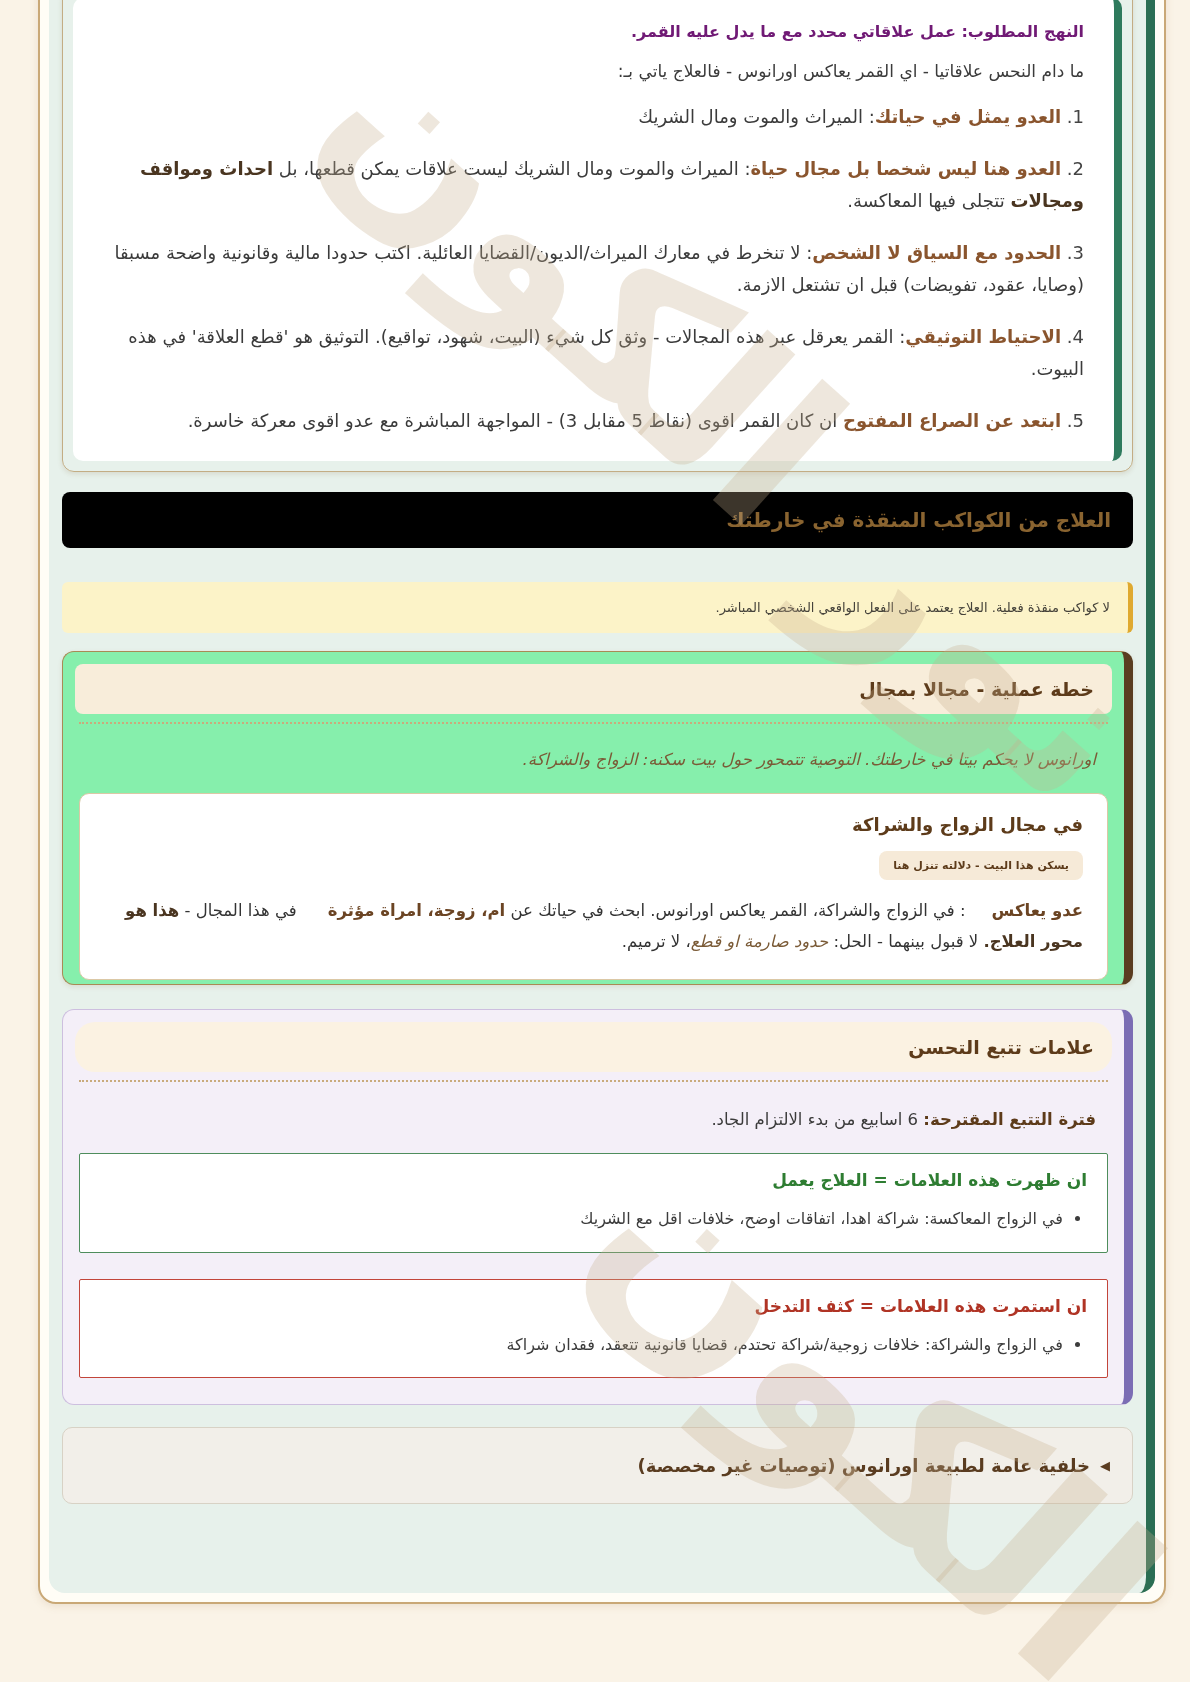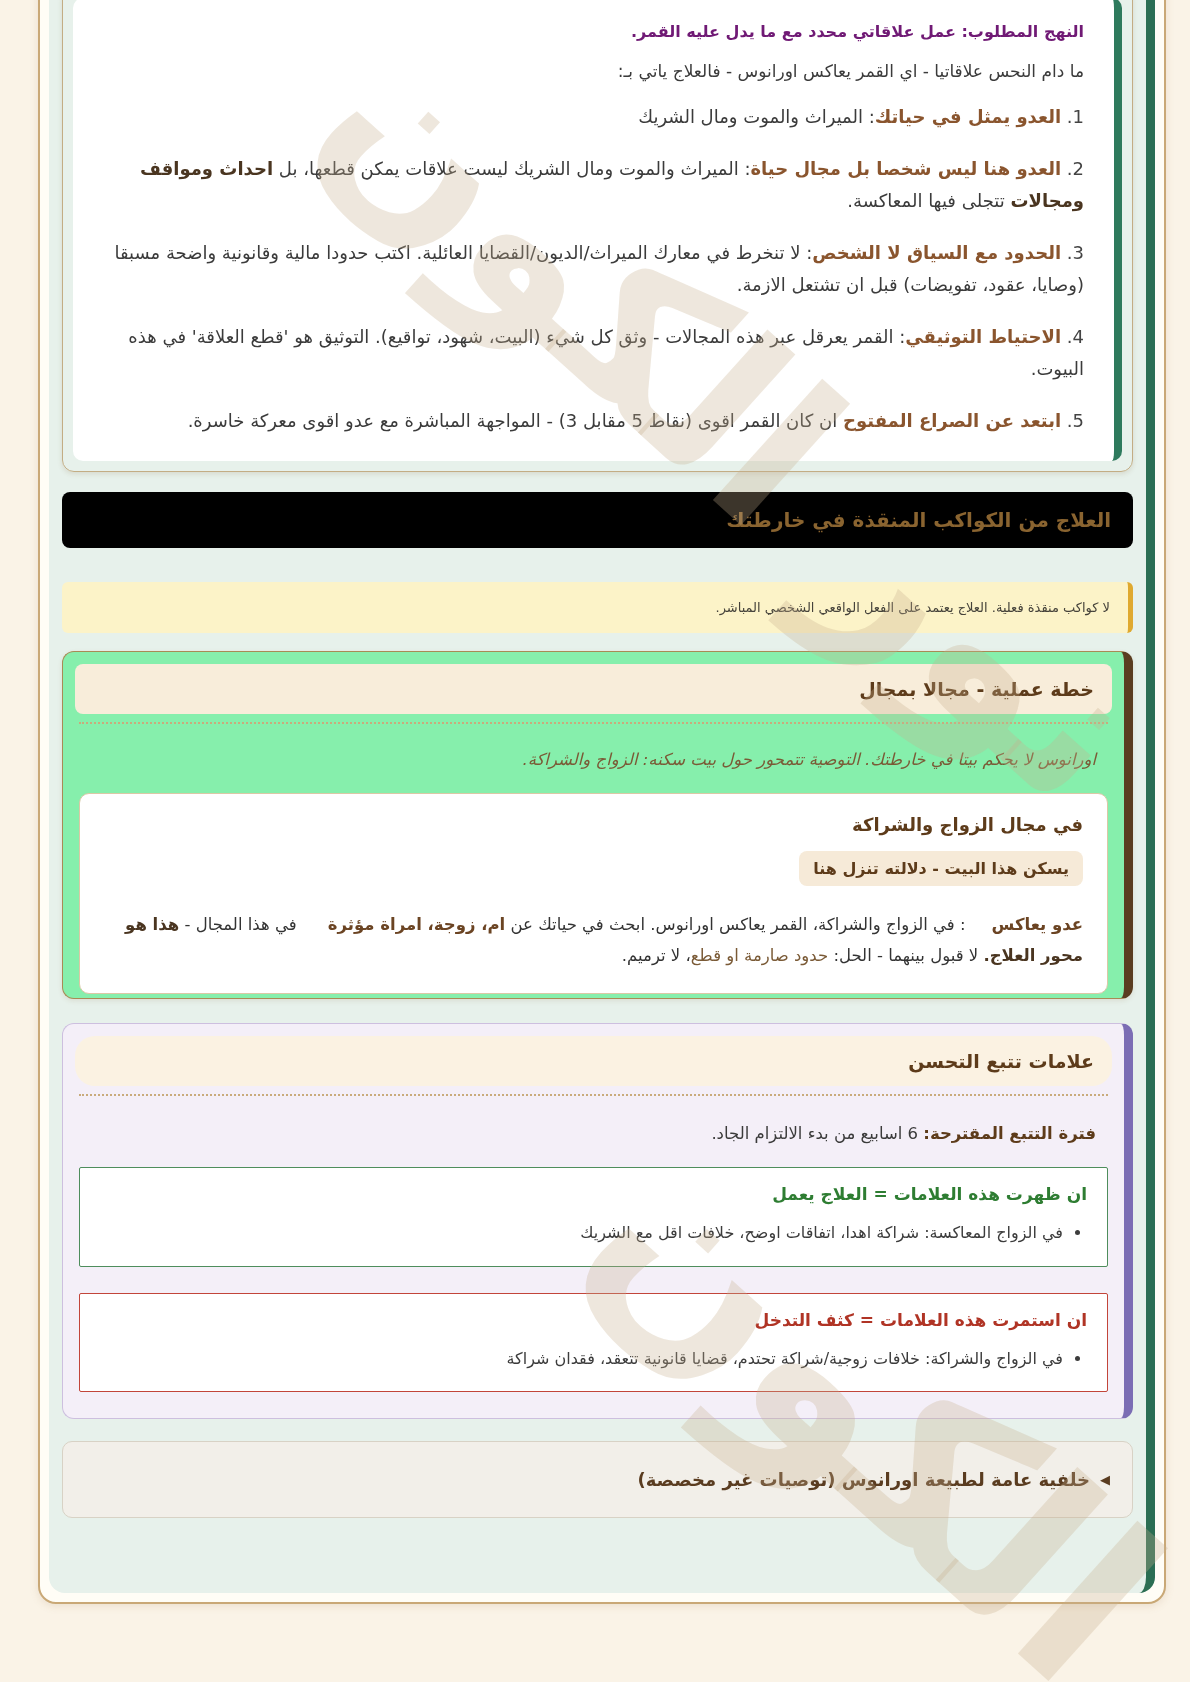--- a/index.html
+++ b/index.html
@@ -107,27 +107,27 @@
     margin:0 4px;
   }
   .area-title { font-size:18px; font-weight:bold; color:#5d3b1a; margin-bottom:16px; }
   .area-badge {
     display:inline-block;
     background:#f6ead8;
     border-radius:8px;
     padding:8px 14px;
     font-weight:bold;
     color:#5d3b1a;
-    font-size:16px;
-    margin-bottom:24px;
+    font-size:11px;
+    margin-bottom:16px;
   }
   .area-text { font-size:16.5px; line-height:1.85; color:#333; }
   .b-brown { font-weight:bold; color:#6b4423;margin-left:26px; }
   .b-dark  { font-weight:bold; color:#4a3520; }
-  .i-brown { color:#7a5a36; }
+  .i-brown { font-style:italic; color:#7a5a36; }
 
   
   .purple-box {
     background:#f4eff8;
     border:1px solid #cdbfdf;
     border-right:9px solid #7b6db4;
     border-radius:12px;
     padding:12px 12px 22px;
     margin-bottom:22px;
   }

